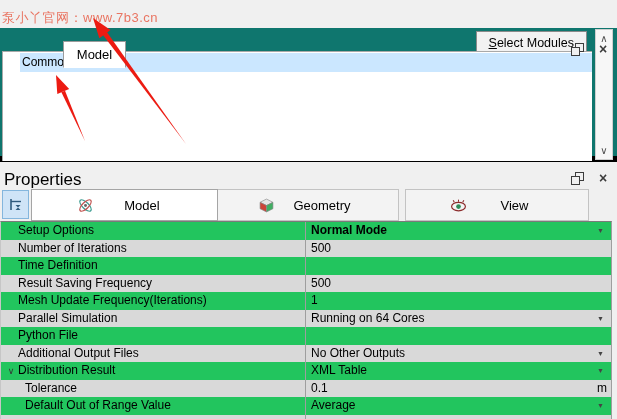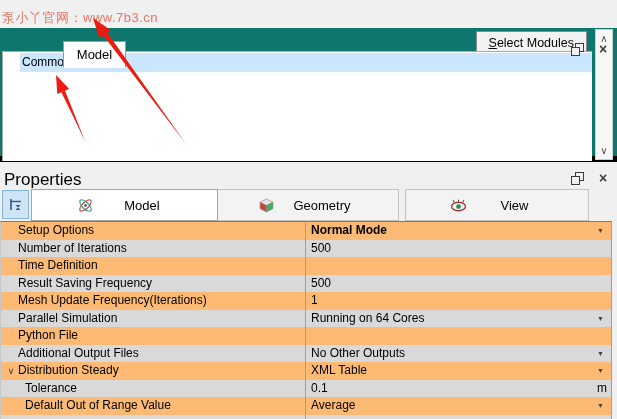--- a/index.html
+++ b/index.html
@@ -37,21 +37,21 @@
   .props-title .win-icons { top:4px; }
 
   .props-tabs { position:absolute; top:188px; left:0; width:617px; height:33px; background:#f0f0f0; }
   .mini-btn { position:absolute; left:2px; top:2px; width:27px; height:29px; background:#cfe4f7; border:1px solid #84b6dd; display:flex; align-items:center; justify-content:center; }
   .ptab { position:absolute; top:1px; height:32px; display:flex; align-items:center; justify-content:center; gap:18px; border:1px solid #c3c3c3; background:#f3f3f3; font-size:13px; }
   .ptab.active { background:#fff; border-color:#a5a5a5; z-index:2; }
   .ptab .lbl { min-width:60px; text-align:center; }
 
   
   .ptable { position:absolute; top:221px; left:0; width:612px; height:198px; background:#fff; border-top:1px solid #7a7a7a; border-left:1px solid #c6c6c6; border-right:1px solid #9e9e9e; }
-  .prow { display:flex; height:17.5px; line-height:17.5px; background:#fdba74; }
+  .prow { display:flex; height:17.5px; line-height:17.5px; background:#22c55e; }
   .prow:nth-child(even) { background:#d9d9d9; }
   .prow .lcell { width:305px; flex:none; border-right:1px solid #9e9e9e; padding-left:18px; overflow:hidden; white-space:nowrap; }
   .prow.child .lcell { padding-left:25px; }
   .prow .vcell { flex:1; display:flex; align-items:center; padding-left:5px; overflow:hidden; white-space:nowrap; }
   .prow .v { flex:1; }
   .prow .v.b { font-weight:700; }
   .prow .r { flex:none; padding-right:7px; font-size:7px; color:#444; }
   .prow.unit-row .r { font-size:12px; color:#000; padding-right:4px; }
   .exp { display:inline-block; width:14px; margin-left:-15px; text-align:center; font-size:9px; color:#333; }
   .prow.filler { height:5px; }
@@ -191,21 +191,21 @@
         </div>
     </div>
     <div class="prow">
       <div class="lcell"><span class="exp"></span><span>Additional Output Files</span></div>
       <div class="vcell">
           <span class="v">No Other Outputs</span>
           <span class="r">▼</span>
         </div>
     </div>
     <div class="prow">
-      <div class="lcell"><span class="exp">∨</span><span>Distribution Steady</span></div>
+      <div class="lcell"><span class="exp">∨</span><span>Distribution Result</span></div>
       <div class="vcell">
           <span class="v">XML Table</span>
           <span class="r">▼</span>
         </div>
     </div>
     <div class="prow child unit-row">
       <div class="lcell"><span class="exp"></span><span>Tolerance</span></div>
       <div class="vcell">
           <span class="v">0.1</span>
           <span class="r">m</span>

